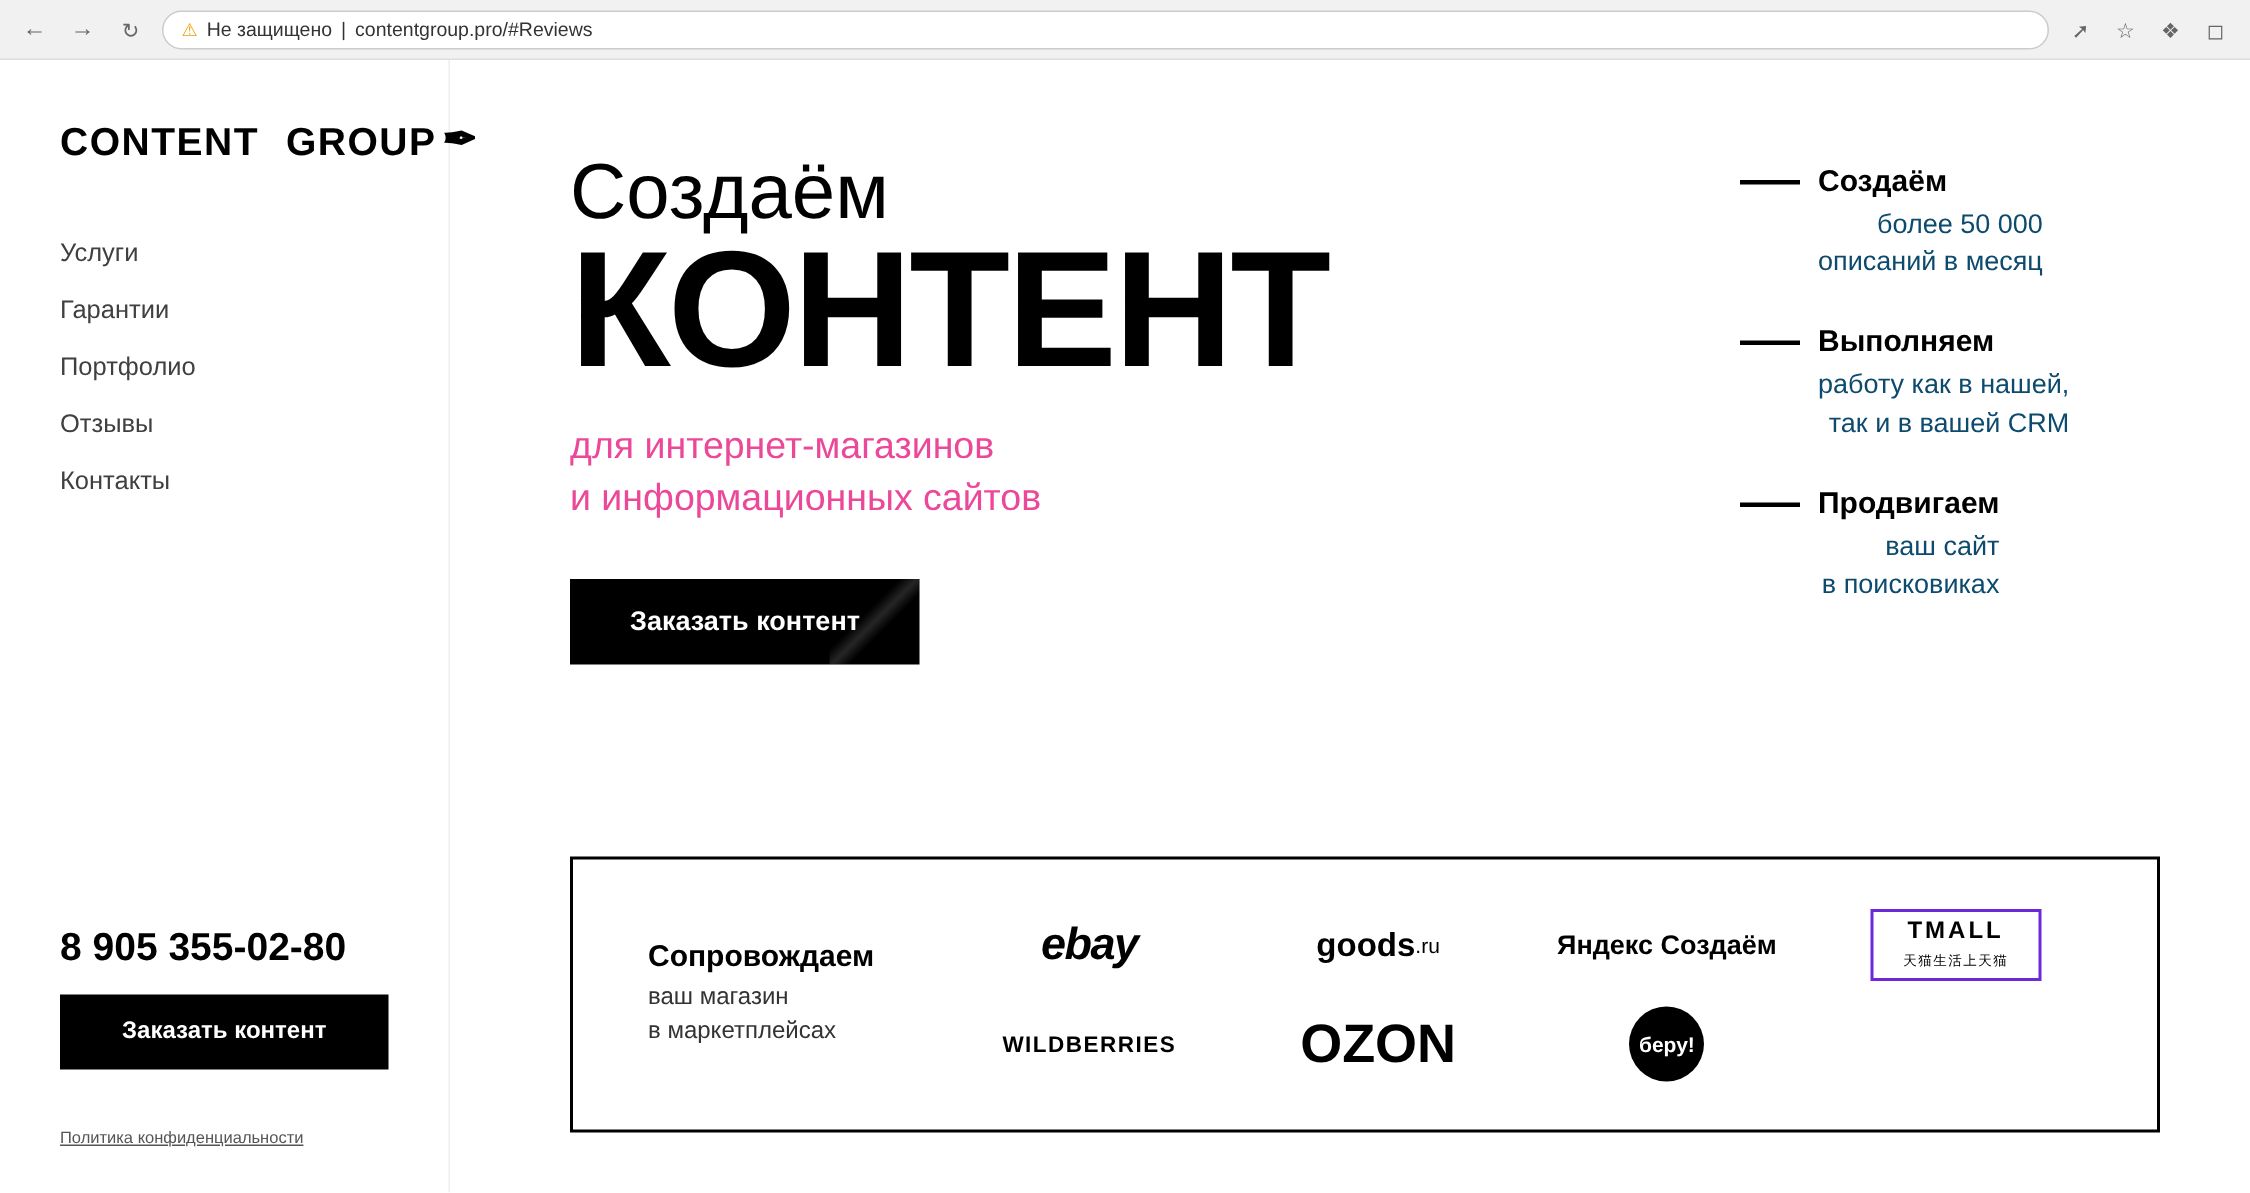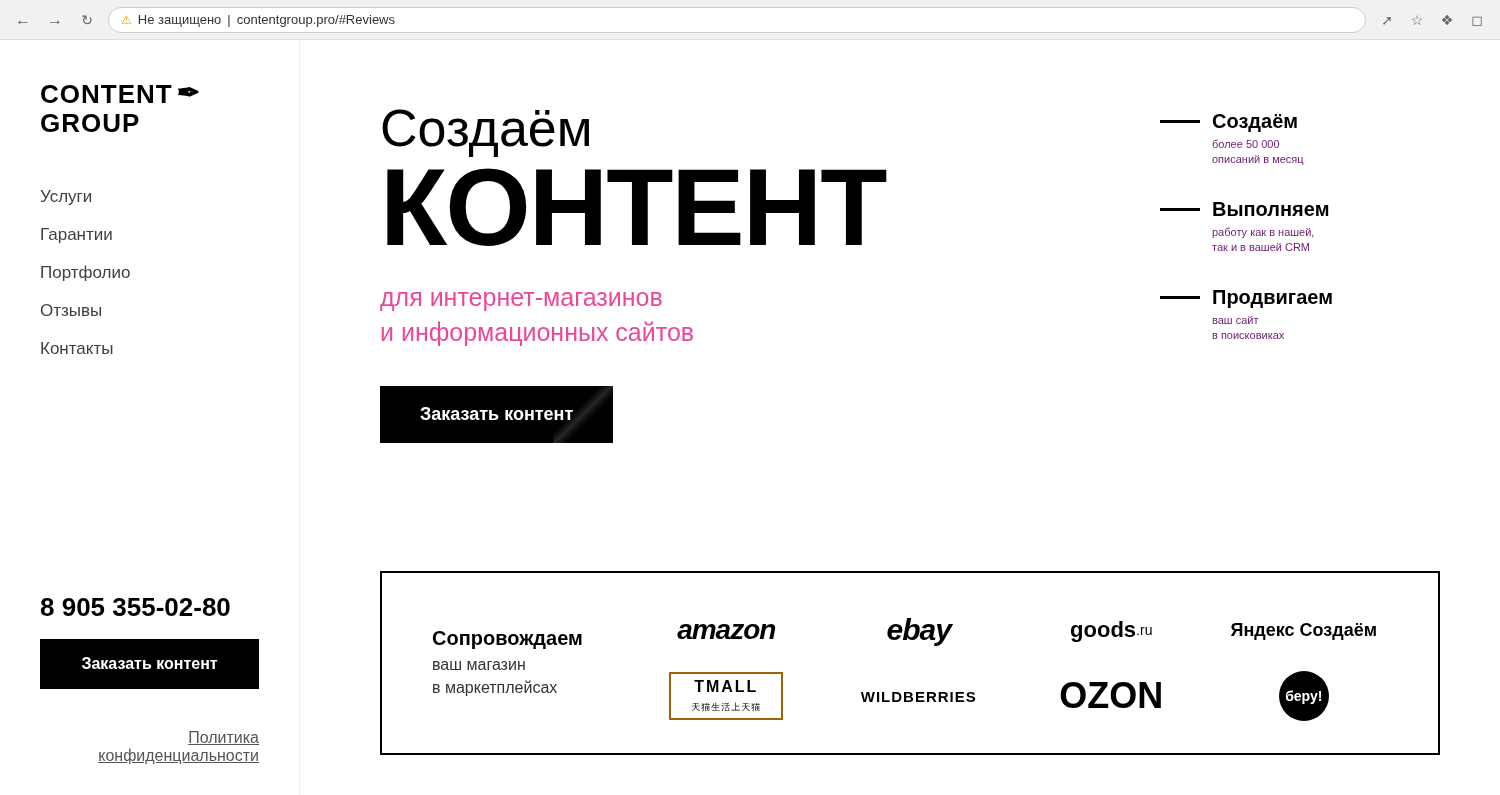--- a/index.html
+++ b/index.html
@@ -80,21 +80,22 @@
       font-size: 26px;
       font-weight: 900;
       line-height: 1.1;
       letter-spacing: 1px;
       display: flex;
       align-items: flex-start;
       gap: 4px;
     }
     .logo-text-block {
       display: flex;
-      flex-direction: column;
+      flex-direction: row;
+      gap: 18px;
     }
     .logo-feather {
       font-size: 28px;
       margin-top: -2px;
     }
     .nav-menu {
       display: flex;
       flex-direction: column;
       gap: 18px;
       margin-bottom: auto;
@@ -120,26 +121,25 @@
       font-weight: 600;
       cursor: pointer;
       width: 100%;
       text-align: center;
       margin-bottom: 30px;
     }
     .footer-links {
       margin-top: 10px;
     }
     .footer-link {
-      font-size: 16px;
+      font-size: 11px;
       color: #555;
       text-decoration: underline;
       cursor: pointer;
       display: block;
-      text-align: right;
     }
     .footer-copy {
       font-size: 12px;
       color: #555;
       margin-top: 4px;
       line-height: 1.5;
     }
 
     
     .main-content {
@@ -216,23 +216,24 @@
       background: #000;
       margin-top: 10px;
       flex-shrink: 0;
     }
     .stat-text-title {
       font-size: 20px;
       font-weight: 700;
       margin-bottom: 4px;
     }
     .stat-text-desc {
-      font-size: 11px;
-      color: #701a75;
+      font-size: 18px;
+      color: #0c4a6e;
       line-height: 1.4;
+      text-align: right;
     }
 
     
     .marketplace-section {
       border: 2px solid #000;
       margin-top: 30px;
       padding: 32px 50px;
       display: flex;
       align-items: center;
       gap: 50px;
@@ -376,26 +377,25 @@
 
     <div class="marketplace-section">
       <div class="marketplace-label">
         <div class="marketplace-label-title">Сопровождаем</div>
         <div class="marketplace-label-sub">
           <span>ваш магазин</span><br>
           <span>в маркетплейсах</span>
         </div>
       </div>
       <div class="marketplace-logos">
-        <div class="marketplace-logo logo-amazon">amazon</div>
         <div class="marketplace-logo logo-ebay">ebay</div>
         <div class="marketplace-logo logo-goods">goods<span style="font-size:14px;font-weight:400">.ru</span></div>
         <div class="marketplace-logo logo-yandex">Яндекс Создаём</div>
         <div class="marketplace-logo">
-          <div style="border:2px solid #a16207;padding:4px 20px;font-size:16px;font-weight:900;letter-spacing:2px;">TMALL<br><span style="font-size:9px;letter-spacing:1px;font-weight:400;">天猫生活上天猫</span></div>
+          <div style="border:2px solid #6d28d9;padding:4px 20px;font-size:16px;font-weight:900;letter-spacing:2px;">TMALL<br><span style="font-size:9px;letter-spacing:1px;font-weight:400;">天猫生活上天猫</span></div>
         </div>
         <div class="marketplace-logo logo-wildberries">WILDBERRIES</div>
         <div class="marketplace-logo logo-ozon">OZON</div>
         <div class="marketplace-logo">
           <div class="logo-beru">беру!</div>
         </div>
       </div>
     </div>
 
   </main>

